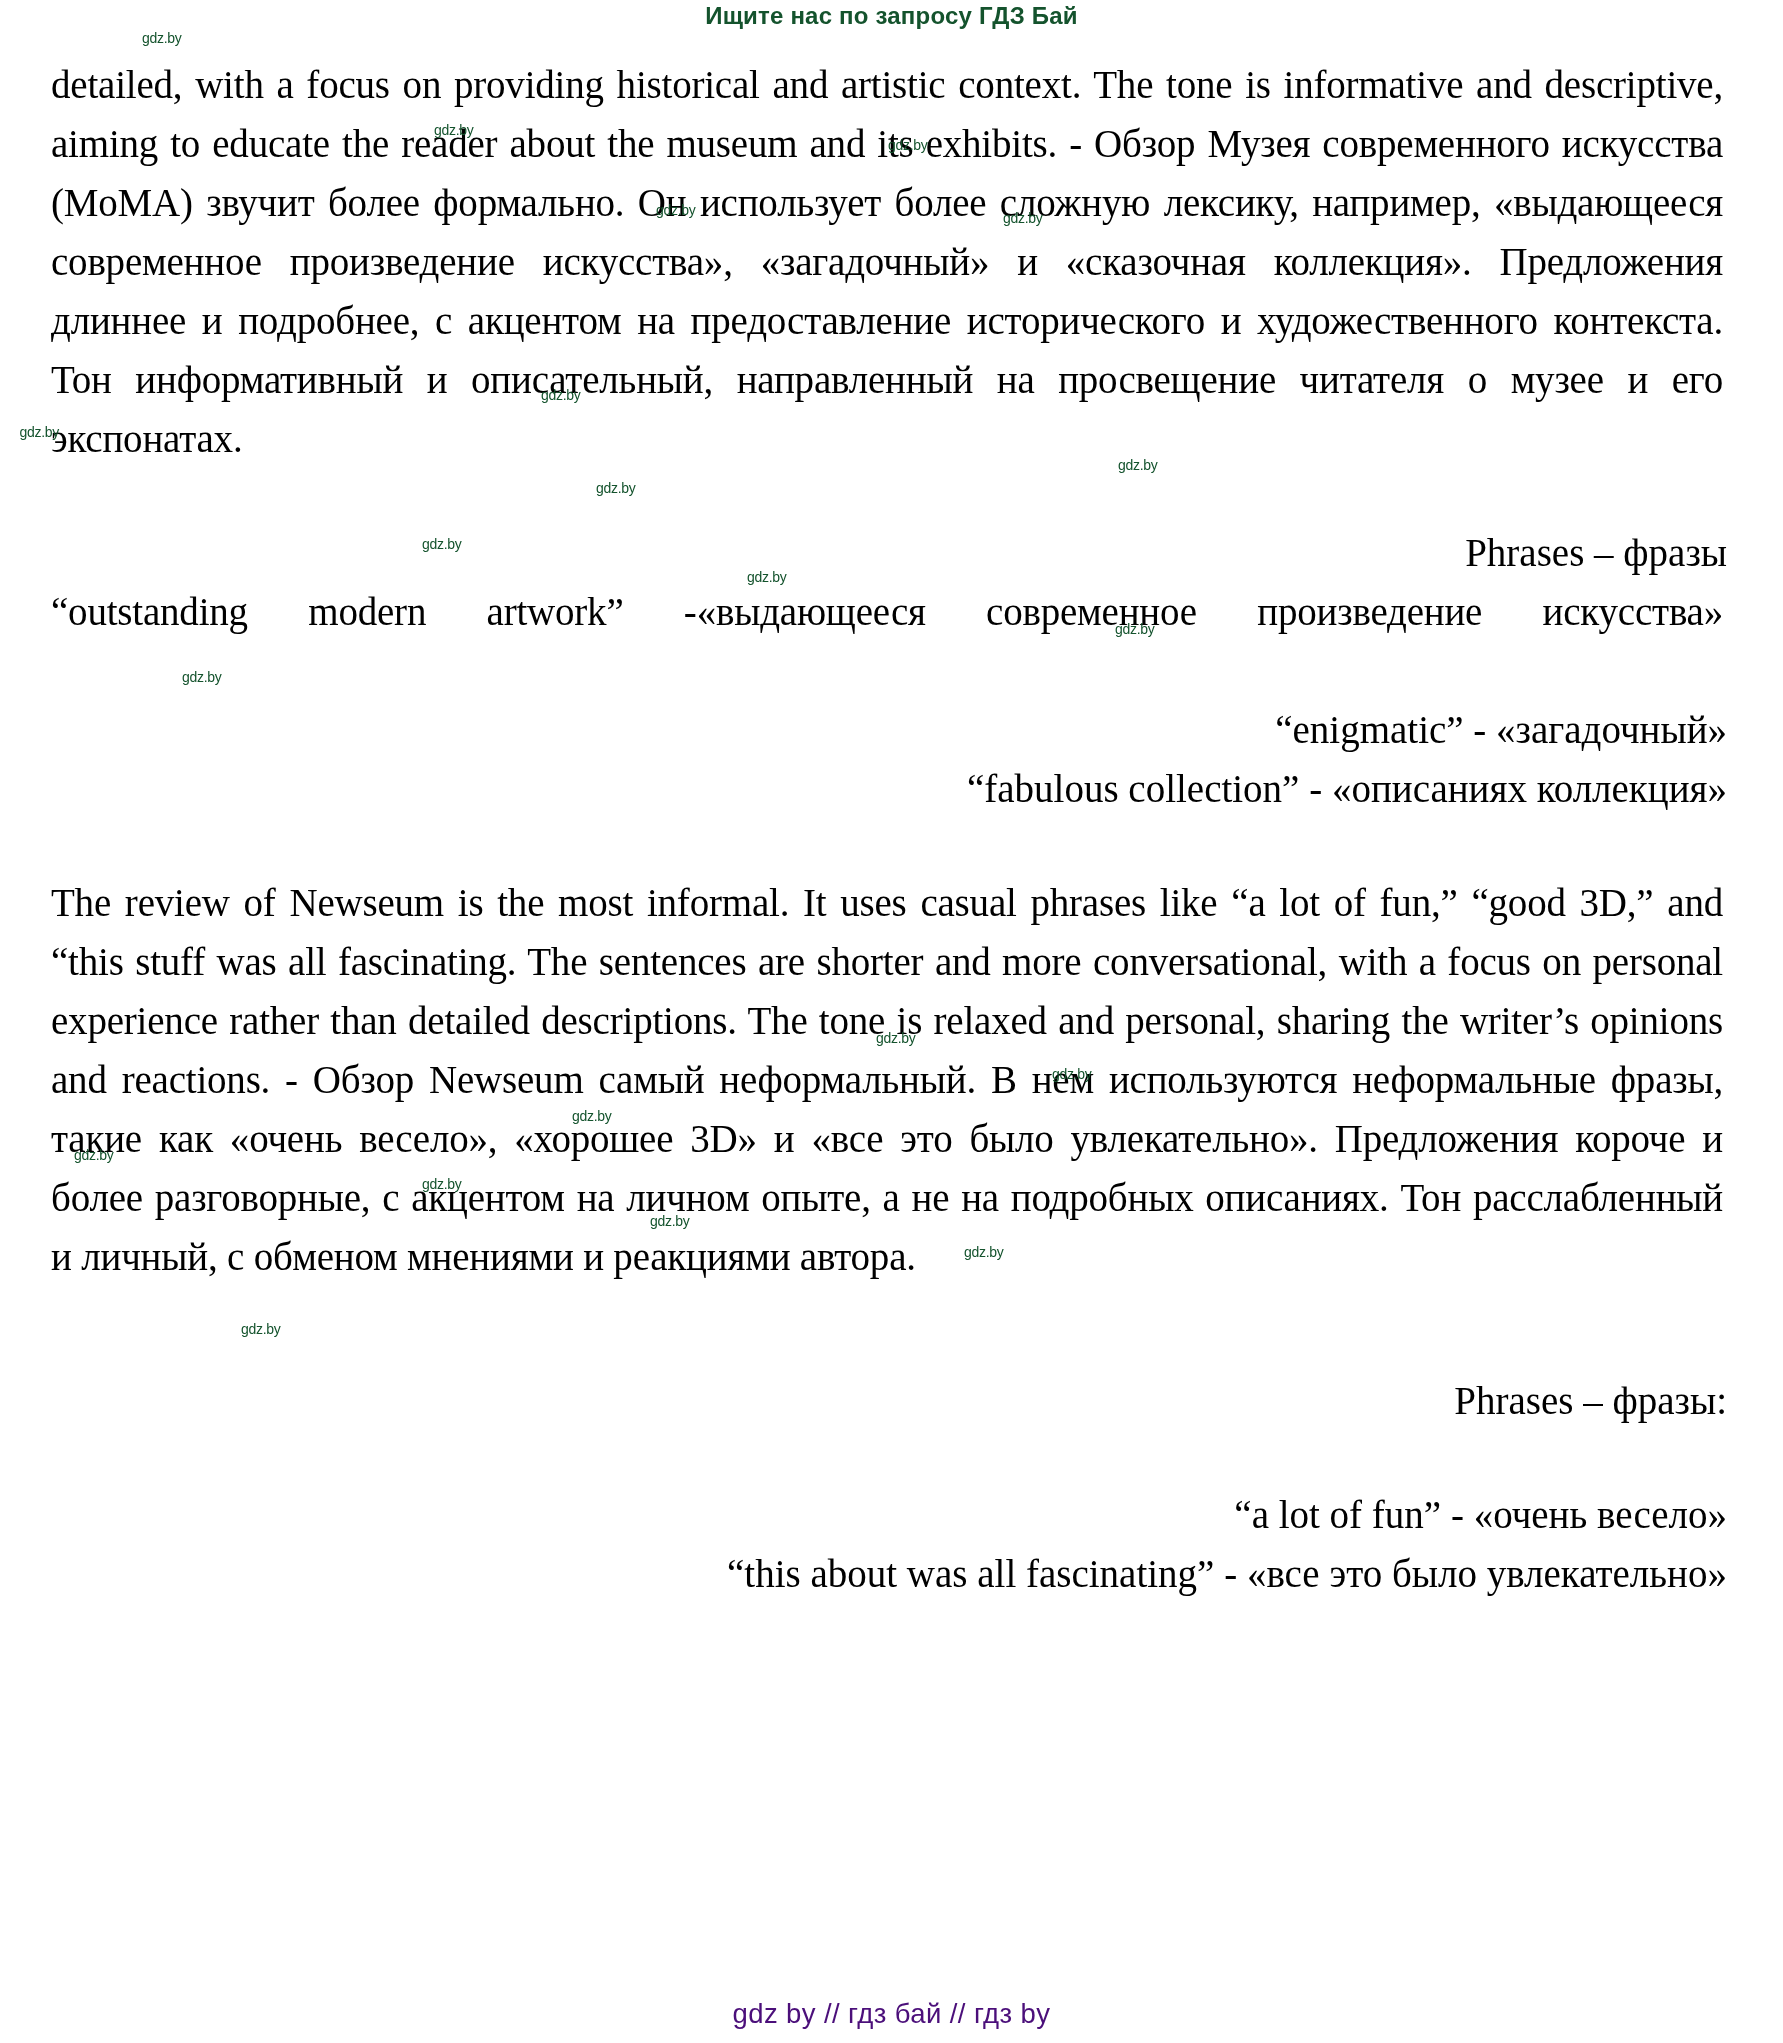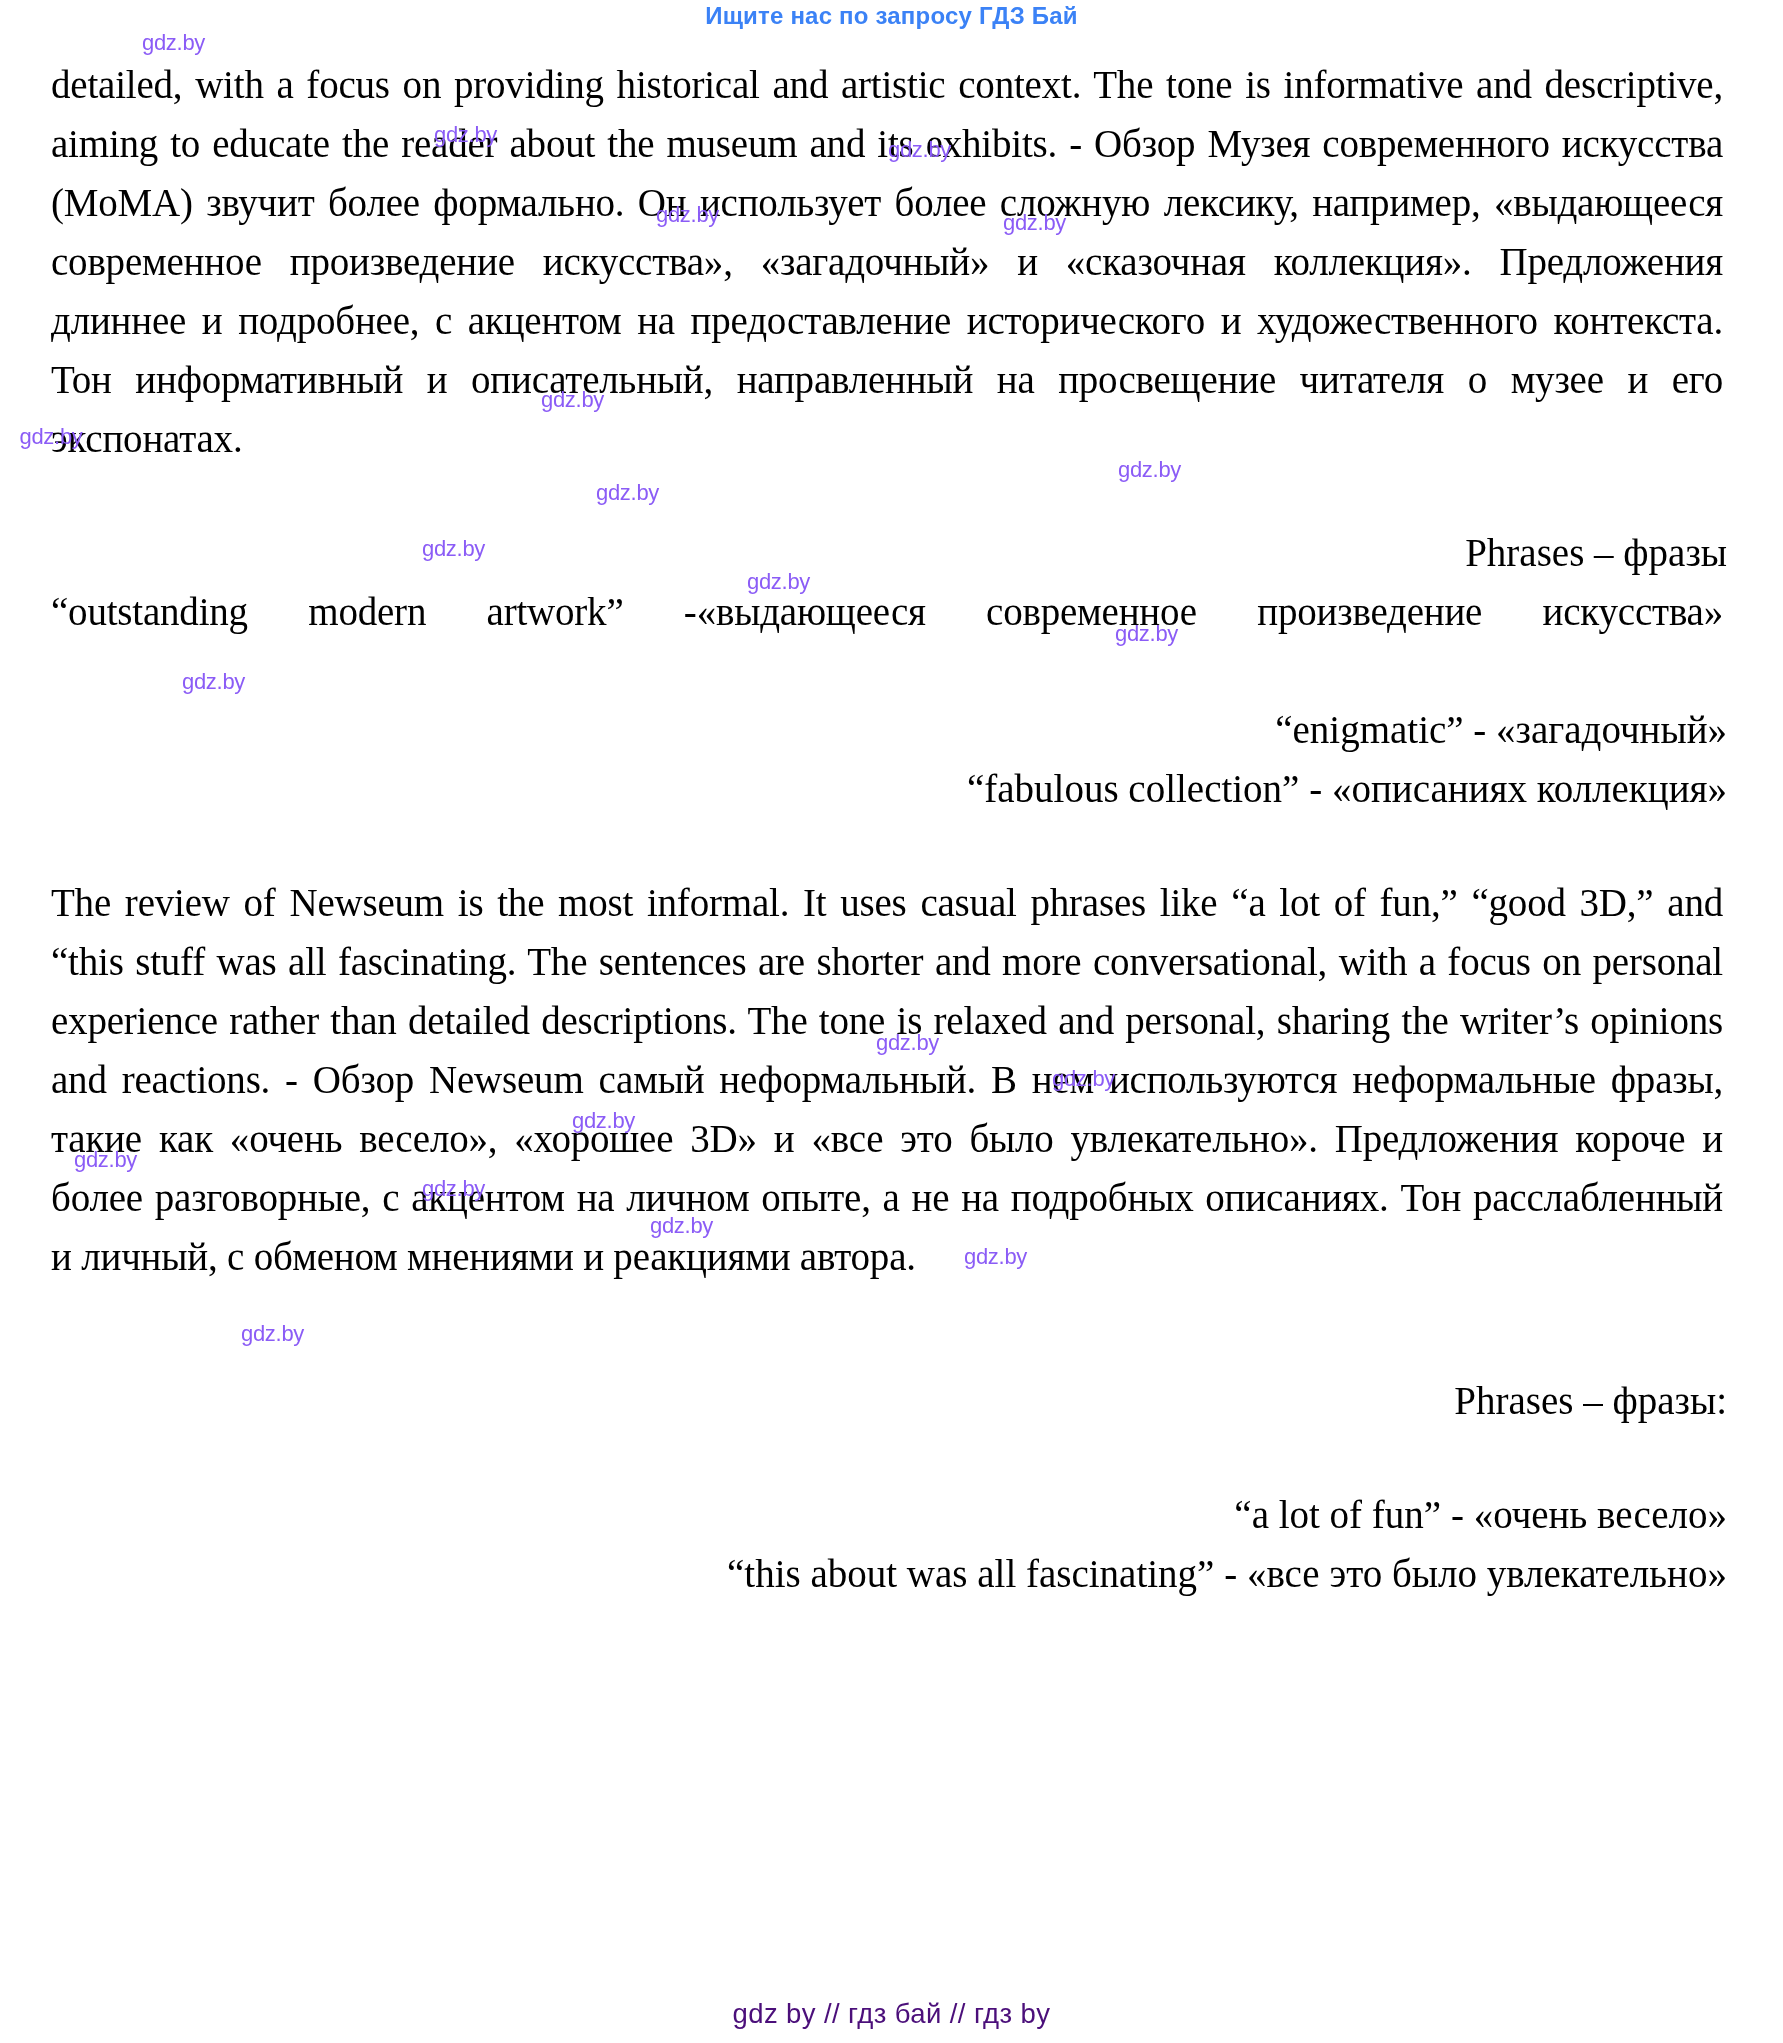--- a/index.html
+++ b/index.html
@@ -63,23 +63,23 @@
     text-align: right;
     white-space: normal;
   }
   .spacer-md { height: 55px; }
   .spacer-lg { height: 85px; }
 
   
   .wm {
     position: absolute;
     font-family: "Liberation Sans", "DejaVu Sans", sans-serif;
-    font-size: 22px;
+    font-size: 14px;
     font-weight: 400;
-    color: #8b5cf6;
+    color: #14532d;
     white-space: nowrap;
     letter-spacing: -0.3px;
     pointer-events: none;
     z-index: 5;
   }
 
   
   .site-footer {
     position: absolute;
     left: 0;
@@ -90,21 +90,21 @@
     font-size: 27.5px;
     font-weight: 400;
     color: #4b0f7a;
     white-space: nowrap;
     letter-spacing: 0.4px;
   }
 </style>
 </head>
 <body>
 
-<div class="site-banner" style="color: #3b82f6;">Ищите нас по запросу ГДЗ Бай</div>
+<div class="site-banner" style="color: #14532d;">Ищите нас по запросу ГДЗ Бай</div>
 
 <div class="page-body">
 
   <p class="para">detailed, with a focus on providing historical and artistic context. The tone is informative and descriptive, aiming to educate the reader about the museum and its exhibits. - Обзор Музея современного искусства (MoMA) звучит более формально. Он использует более сложную лексику, например, «выдающееся современное произведение искусства», «загадочный» и «сказочная коллекция». Предложения длиннее и подробнее, с акцентом на предоставление исторического и художественного контекста. Тон информативный и описательный, направленный на просвещение читателя о музее и его экспонатах.</p>
 
   <div class="spacer-md"></div>
 
   <div class="line-block">Phrases – фразы</div>
 
   <p class="para last-justify">“outstanding modern artwork” -«выдающееся современное произведение искусства»</p>

